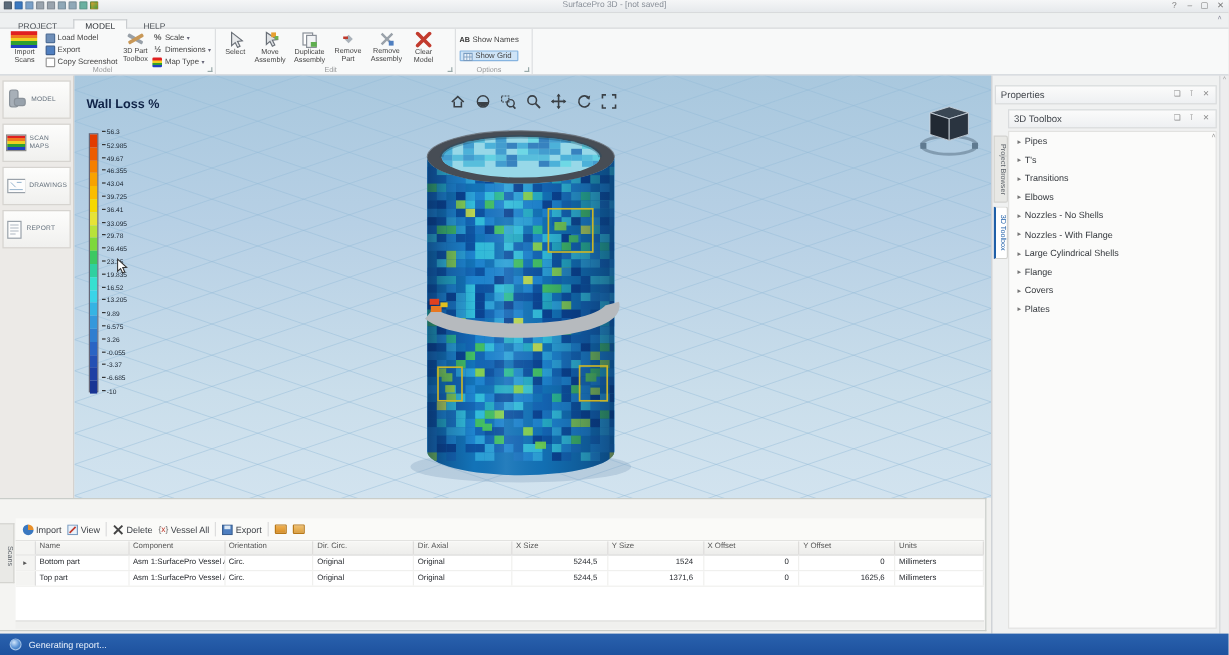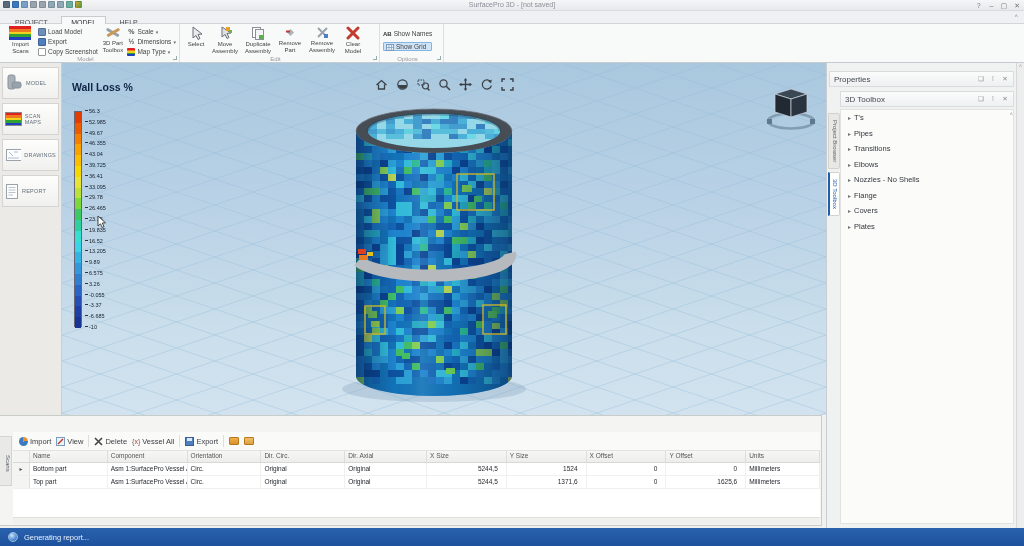--- a/index.html
+++ b/index.html
@@ -1176,37 +1176,45 @@
         <span class="pane-btn">✕</span>
       </span>
     </div>
     <div class="vtabs">
       <span class="vtab">Project Browser</span>
       <span class="vtab sel">3D Toolbox</span>
     </div>
     <div class="toolbox-list">
         <div class="tree-item">
           <span class="tri">▸</span>
-          <span>T's</span>
+          <span>Pipes</span>
         </div>
         <div class="tree-item">
           <span class="tri">▸</span>
-          <span>Pipes</span>
+          <span>T's</span>
         </div>
         <div class="tree-item">
           <span class="tri">▸</span>
           <span>Transitions</span>
         </div>
         <div class="tree-item">
           <span class="tri">▸</span>
           <span>Elbows</span>
         </div>
         <div class="tree-item">
           <span class="tri">▸</span>
           <span>Nozzles - No Shells</span>
+        </div>
+        <div class="tree-item">
+          <span class="tri">▸</span>
+          <span>Nozzles - With Flange</span>
+        </div>
+        <div class="tree-item">
+          <span class="tri">▸</span>
+          <span>Large Cylindrical Shells</span>
         </div>
         <div class="tree-item">
           <span class="tri">▸</span>
           <span>Flange</span>
         </div>
         <div class="tree-item">
           <span class="tri">▸</span>
           <span>Covers</span>
         </div>
         <div class="tree-item">

